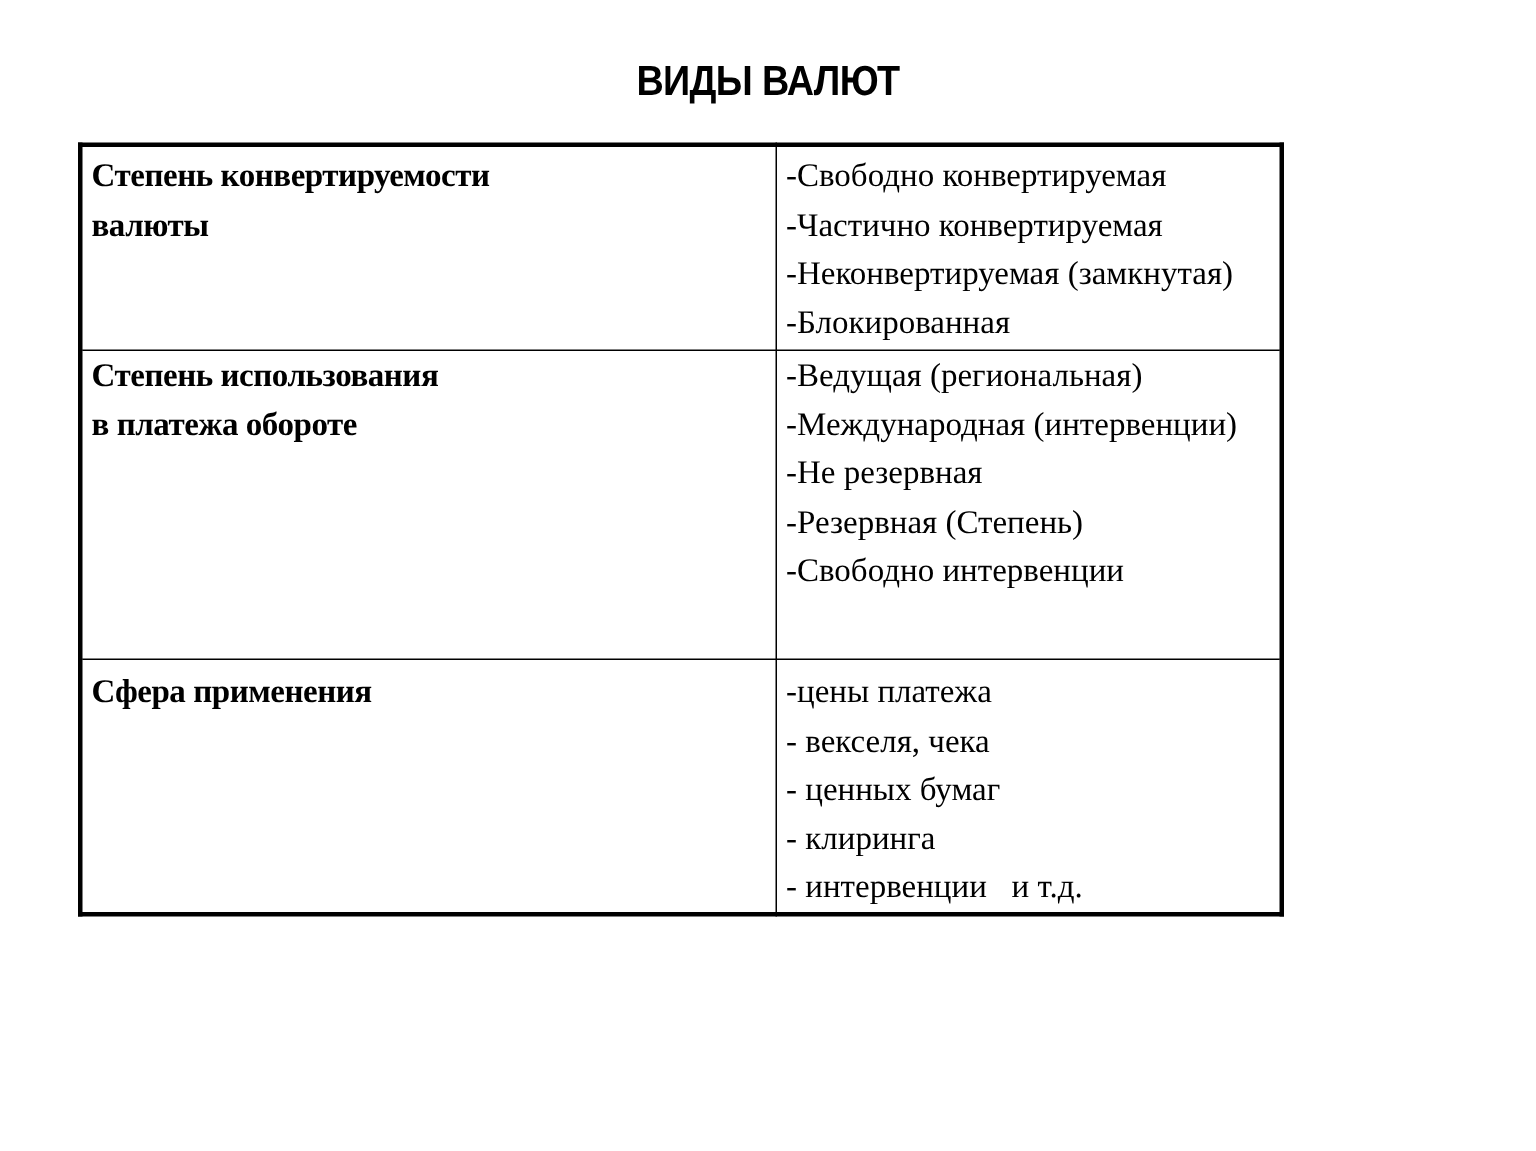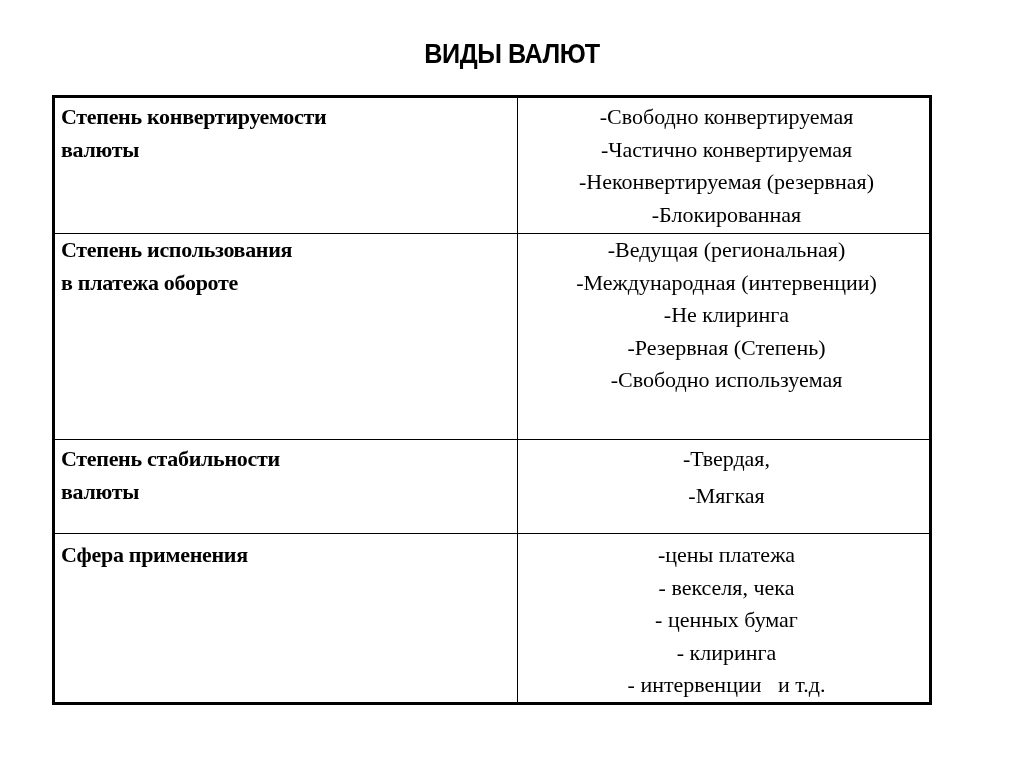--- a/index.html
+++ b/index.html
@@ -1,21 +1,21 @@
 <!DOCTYPE html>
 <html><head>
 <meta charset="utf-8">
 <style>
   html, body { margin:0; padding:0; background:#ffffff; }
   body { width:1024px; height:767px; position:relative; overflow:hidden; font-family:"Liberation Serif", serif; color:#000; }
   .title { position:absolute; left:0; width:1024px; top:38px; text-align:center; font-family:"Liberation Sans", sans-serif; font-weight:bold; font-size:28px; letter-spacing:-0.5px; transform:scaleX(0.9); }
-  table.main { position:absolute; left:52px; top:95px; width:880px; border-collapse:collapse; border:3px solid #000; }
+  table.main { position:absolute; left:52px; top:95px; width:804px; border-collapse:collapse; border:3px solid #000; }
   table.main td { border:1px solid #000; vertical-align:top; padding:0 0 0 6px; font-size:22px; line-height:32.5px; }
   td.left { width:456px; font-weight:bold; }
-  td.right { padding-left:4px;text-align:center; }
+  td.right { padding-left:4px; }
   .line { display:block; white-space:pre; }
   .cat { display:block; white-space:pre; }
   .c { letter-spacing:-0.3px; }
   tr.r1 td { height:132px; padding-top:3px; }
   tr.r2 td { height:205px; }
   tr.r3 td { height:90px; padding-top:3px; }
   tr.r4 td { height:160px; padding-top:5px; }
   tr.r3 .right .line:nth-child(2) { margin-top:4px; }
 </style>
 </head>
@@ -26,45 +26,35 @@
 <table class="main">
   <tbody>
       <tr class="r1">
     <td class="left">
       <span class="cat c">Степень конвертируемости</span>
       <span class="cat c">валюты</span>
     </td>
     <td class="right">
       <span class="line">-Свободно конвертируемая</span>
       <span class="line">-Частично конвертируемая</span>
-      <span class="line">-Неконвертируемая (резервная)</span>
+      <span class="line">-Неконвертируемая (замкнутая)</span>
       <span class="line">-Блокированная</span>
     </td>
   </tr>
   <tr class="r2">
     <td class="left">
       <span class="cat c">Степень использования</span>
       <span class="cat c">в платежа обороте</span>
     </td>
     <td class="right">
       <span class="line">-Ведущая (региональная)</span>
       <span class="line">-Международная (интервенции)</span>
-      <span class="line">-Не клиринга</span>
+      <span class="line">-Не резервная</span>
       <span class="line">-Резервная (Степень)</span>
-      <span class="line">-Свободно используемая</span>
-    </td>
-  </tr>
-  <tr class="r3">
-    <td class="left">
-      <span class="cat c">Степень стабильности</span>
-      <span class="cat c">валюты</span>
-    </td>
-    <td class="right">
-      <span class="line">-Твердая,</span>
-      <span class="line">-Мягкая</span>
+      <span class="line">-Свободно интервенции</span>
     </td>
   </tr>
   <tr class="r4">
     <td class="left">
       <span class="cat c">Сфера применения</span>
     </td>
     <td class="right">
       <span class="line">-цены платежа</span>
       <span class="line">- векселя, чека</span>
       <span class="line">- ценных бумаг</span>

